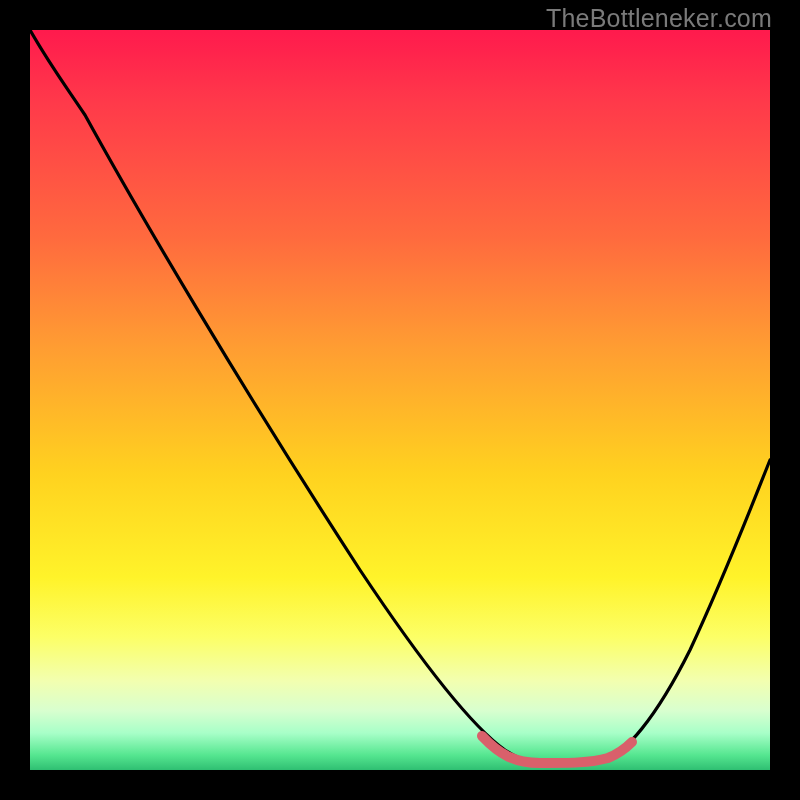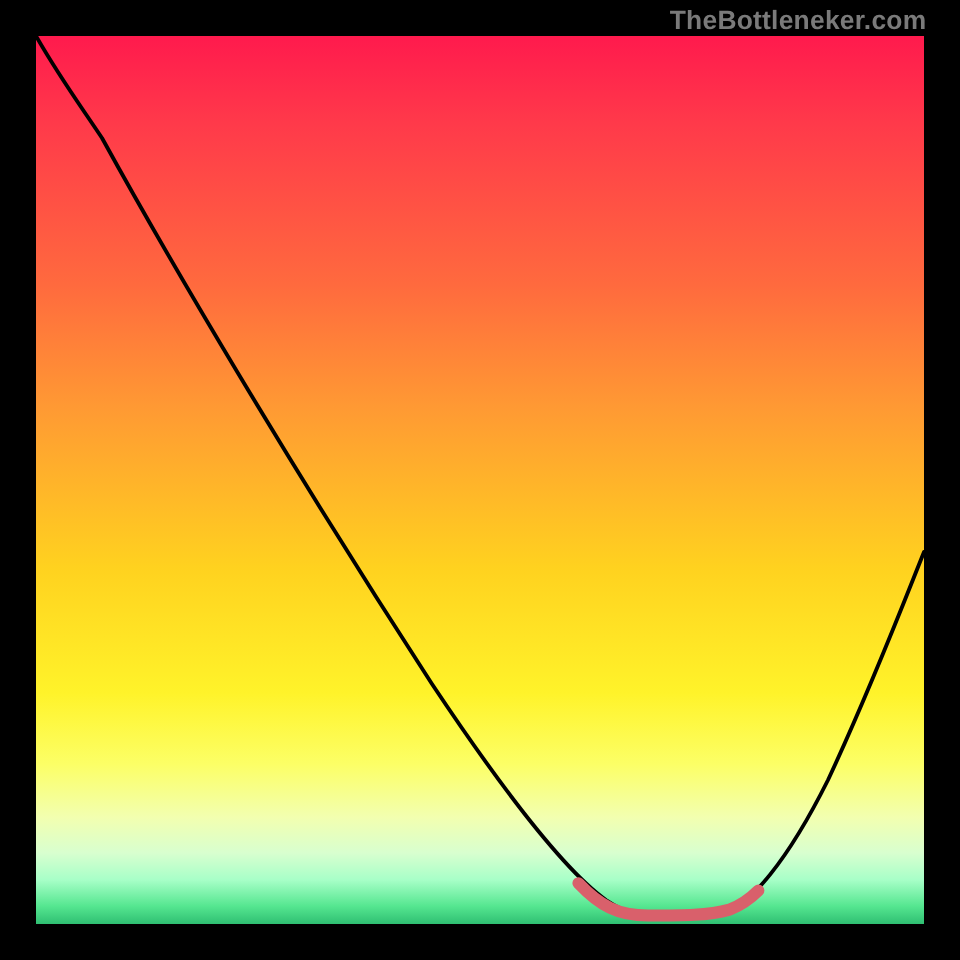--- a/index.html
+++ b/index.html
@@ -51,22 +51,22 @@
     position: absolute;
     inset: 0;
     width: 740px;
     height: 740px;
   }
   .watermark {
     position: absolute;
     top: 4px;
     right: 28px;
     color: #7a7a7a;
-    font-size: 22px;
-    font-weight: 700;
+    font-size: 25px;
+    font-weight: 400;
     letter-spacing: 0.2px;
     margin-left: 24px;
   }
 </style>
 </head>
 <body>
 
 <div class="frame">
 
   <div class="watermark">TheBottleneker.com</div>

